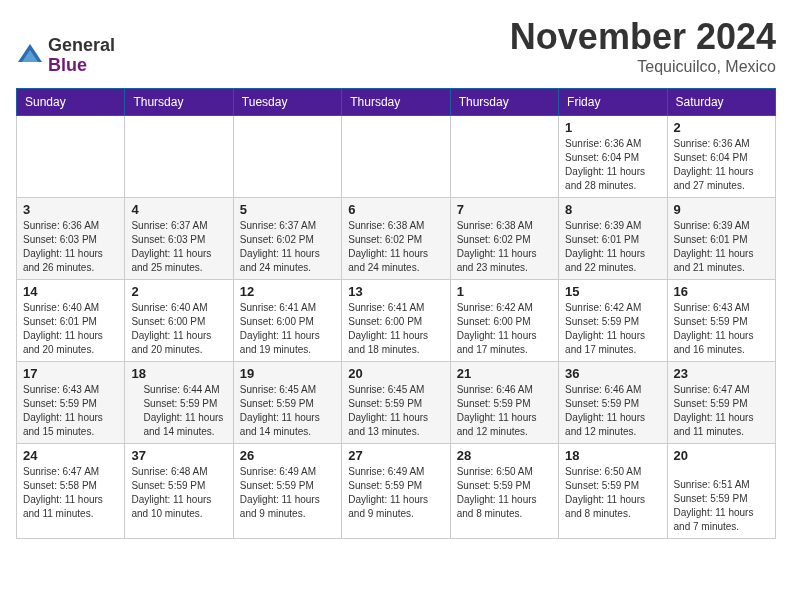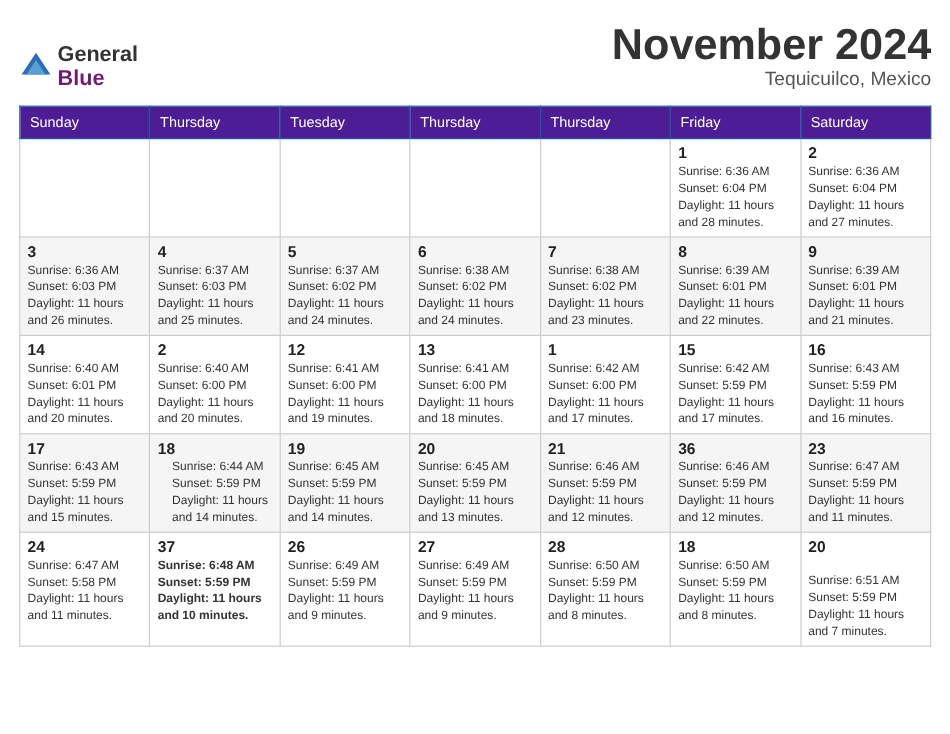--- a/index.html
+++ b/index.html
@@ -296,21 +296,21 @@
       <tr>
         <td>
           <div class="day-num">24</div>
           <div class="day-info" style="white-space: pre-line;">Sunrise: 6:47 AM
 Sunset: 5:58 PM
 Daylight: 11 hours
 and 11 minutes.</div>
         </td>
         <td>
           <div class="day-num">37</div>
-          <div class="day-info" style="white-space: pre-line; font-weight: bold;">Sunrise: 6:48 AM
+          <div class="day-info" style="white-space: pre-line;">Sunrise: 6:48 AM
 Sunset: 5:59 PM
 Daylight: 11 hours
 and 10 minutes.</div>
         </td>
         <td>
           <div class="day-num">26</div>
           <div class="day-info" style="white-space: pre-line;">Sunrise: 6:49 AM
 Sunset: 5:59 PM
 Daylight: 11 hours
 and 9 minutes.</div>

